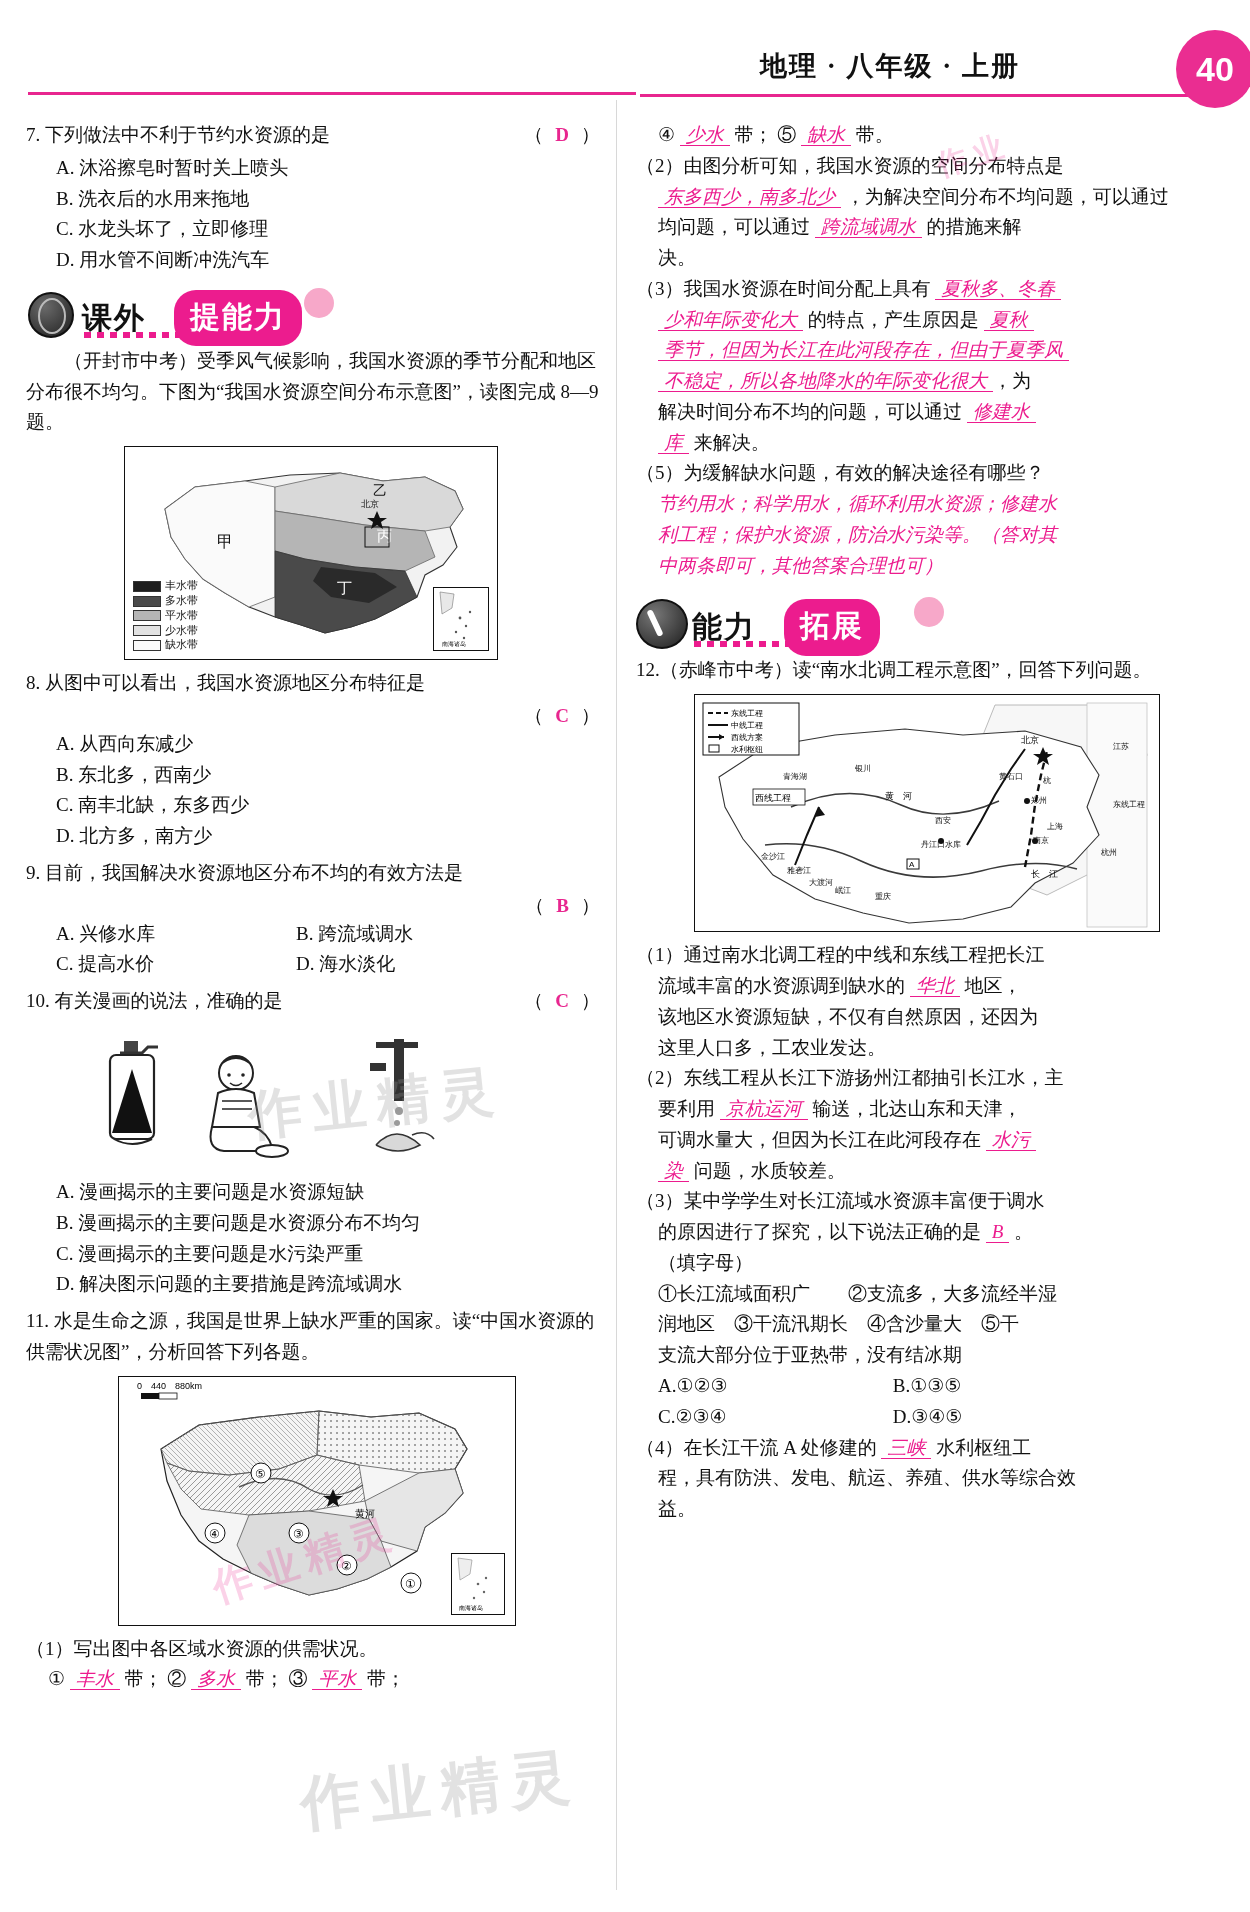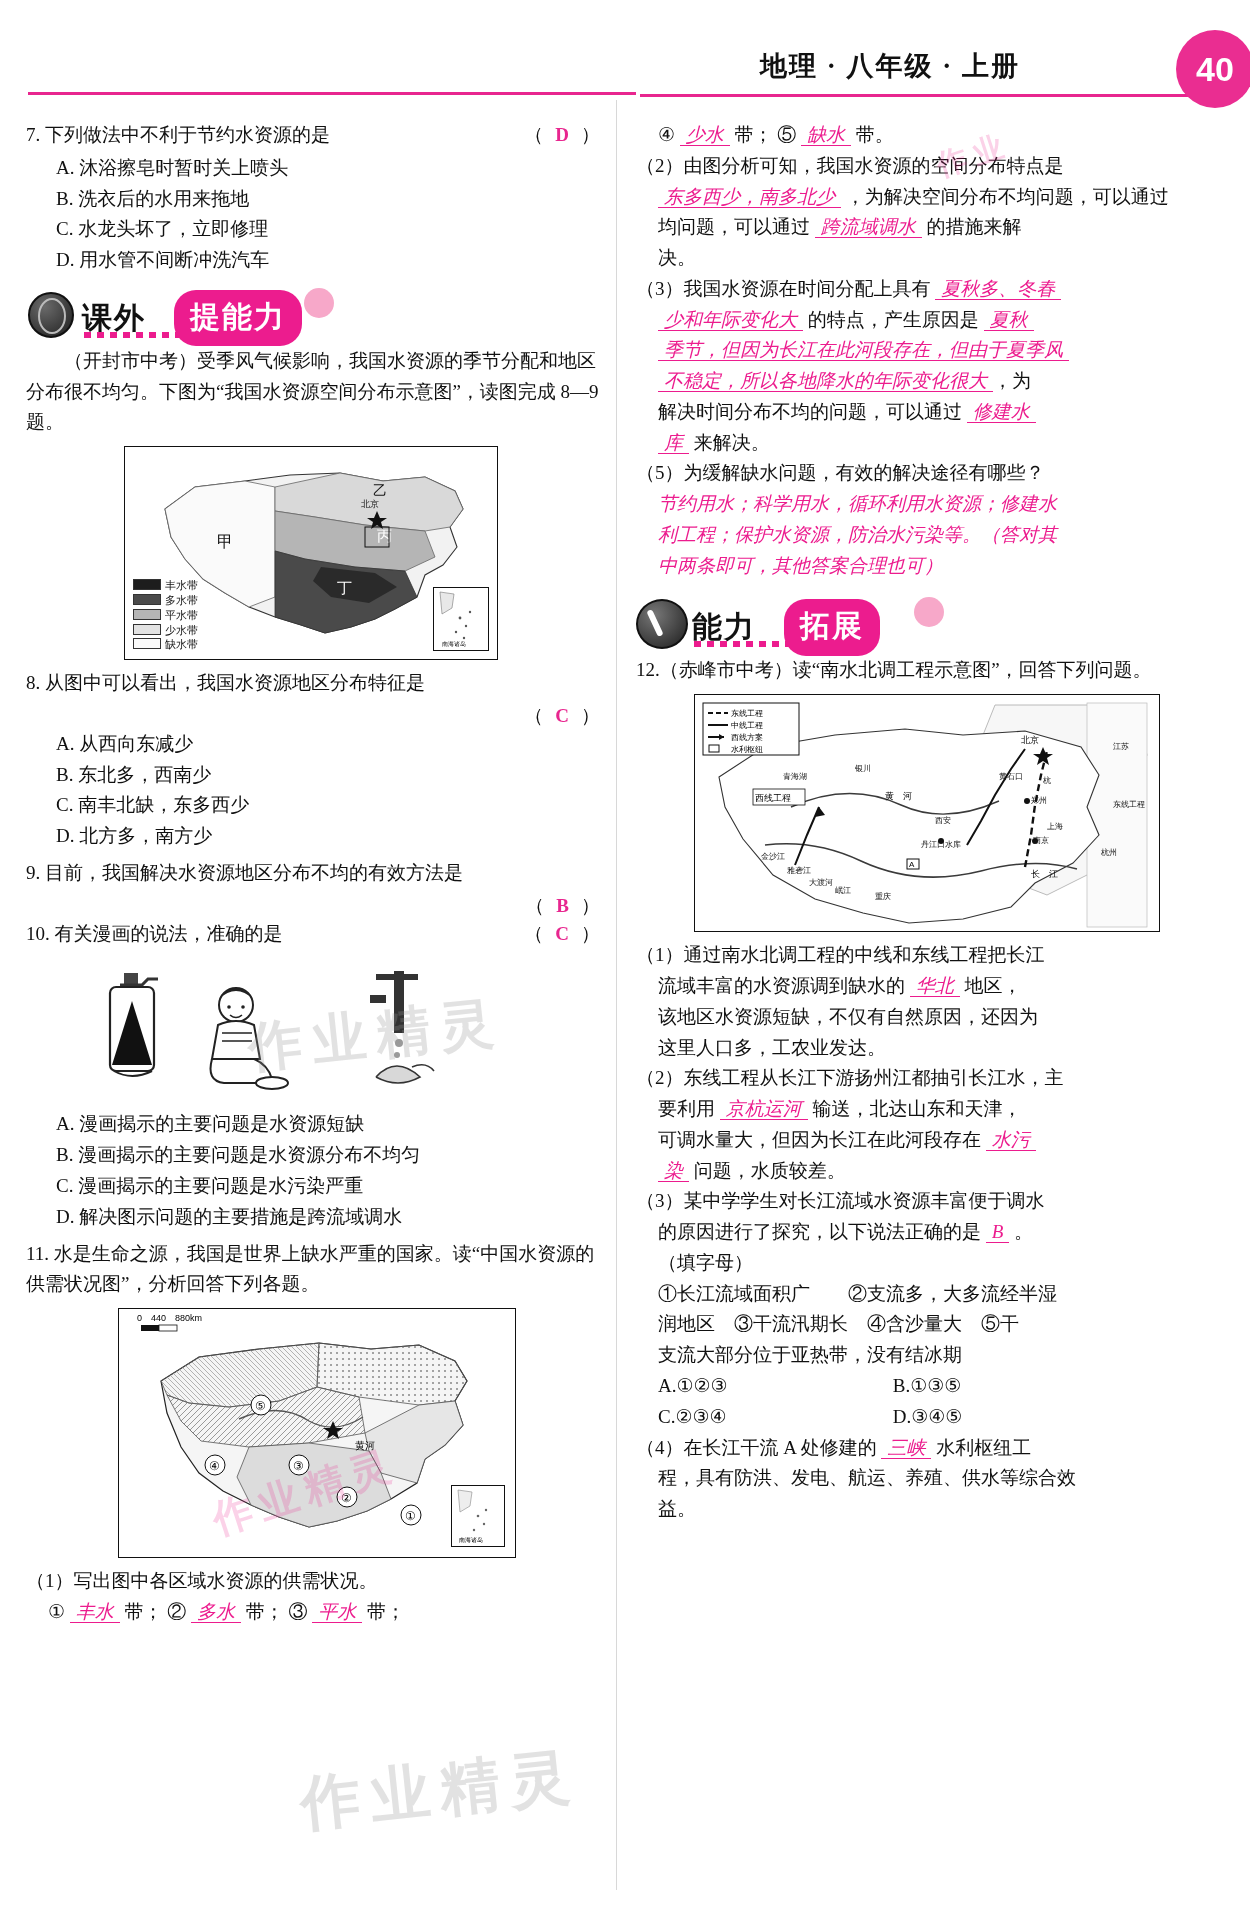--- a/index.html
+++ b/index.html
@@ -208,21 +208,21 @@
     position: relative;
     margin: 8px auto;
   }
 
   .legend-box {
     position: absolute;
     font-size: 11px;
     line-height: 1.25;
     font-family: "Liberation Sans", sans-serif;
   }
-  .lg-row { display: flex; align-items: flex-start; margin-bottom: 1px; }
+  .lg-row { display: flex; align-items: center; margin-bottom: 1px; }
   .sw { width: 26px; height: 9px; border: 1px solid #333; margin-right: 4px; }
 
   .mini-inset {
     position: absolute;
     border: 1px solid #111;
     background: #fff;
   }
 
   .watermark {
     position: absolute;
@@ -364,20 +364,24 @@
     </div>
 
     <div class="q">
       <span>9. 目前，我国解决水资源地区分布不均的有效方法是</span>
     </div>
     <div class="q" style="height:26px;">
       <span class="ansbox" style="top:0;">
         <span class="paren">（</span><span class="ansL">B</span><span class="paren">）</span>
       </span>
     </div>
+    <div class="opts">
+      <div><span class="opt2">A. 兴修水库</span><span>B. 跨流域调水</span></div>
+      <div><span class="opt2">C. 提高水价</span><span>D. 海水淡化</span></div>
+    </div>
 
     <div class="q">
       <span>10. 有关漫画的说法，准确的是</span>
       <span class="ansbox">
         <span class="paren">（</span><span class="ansL">C</span><span class="paren">）</span>
       </span>
     </div>
 
     <div class="cartoon">
       <svg width="470" height="150" viewBox="0 0 470 150" style="margin-left:50px;">

